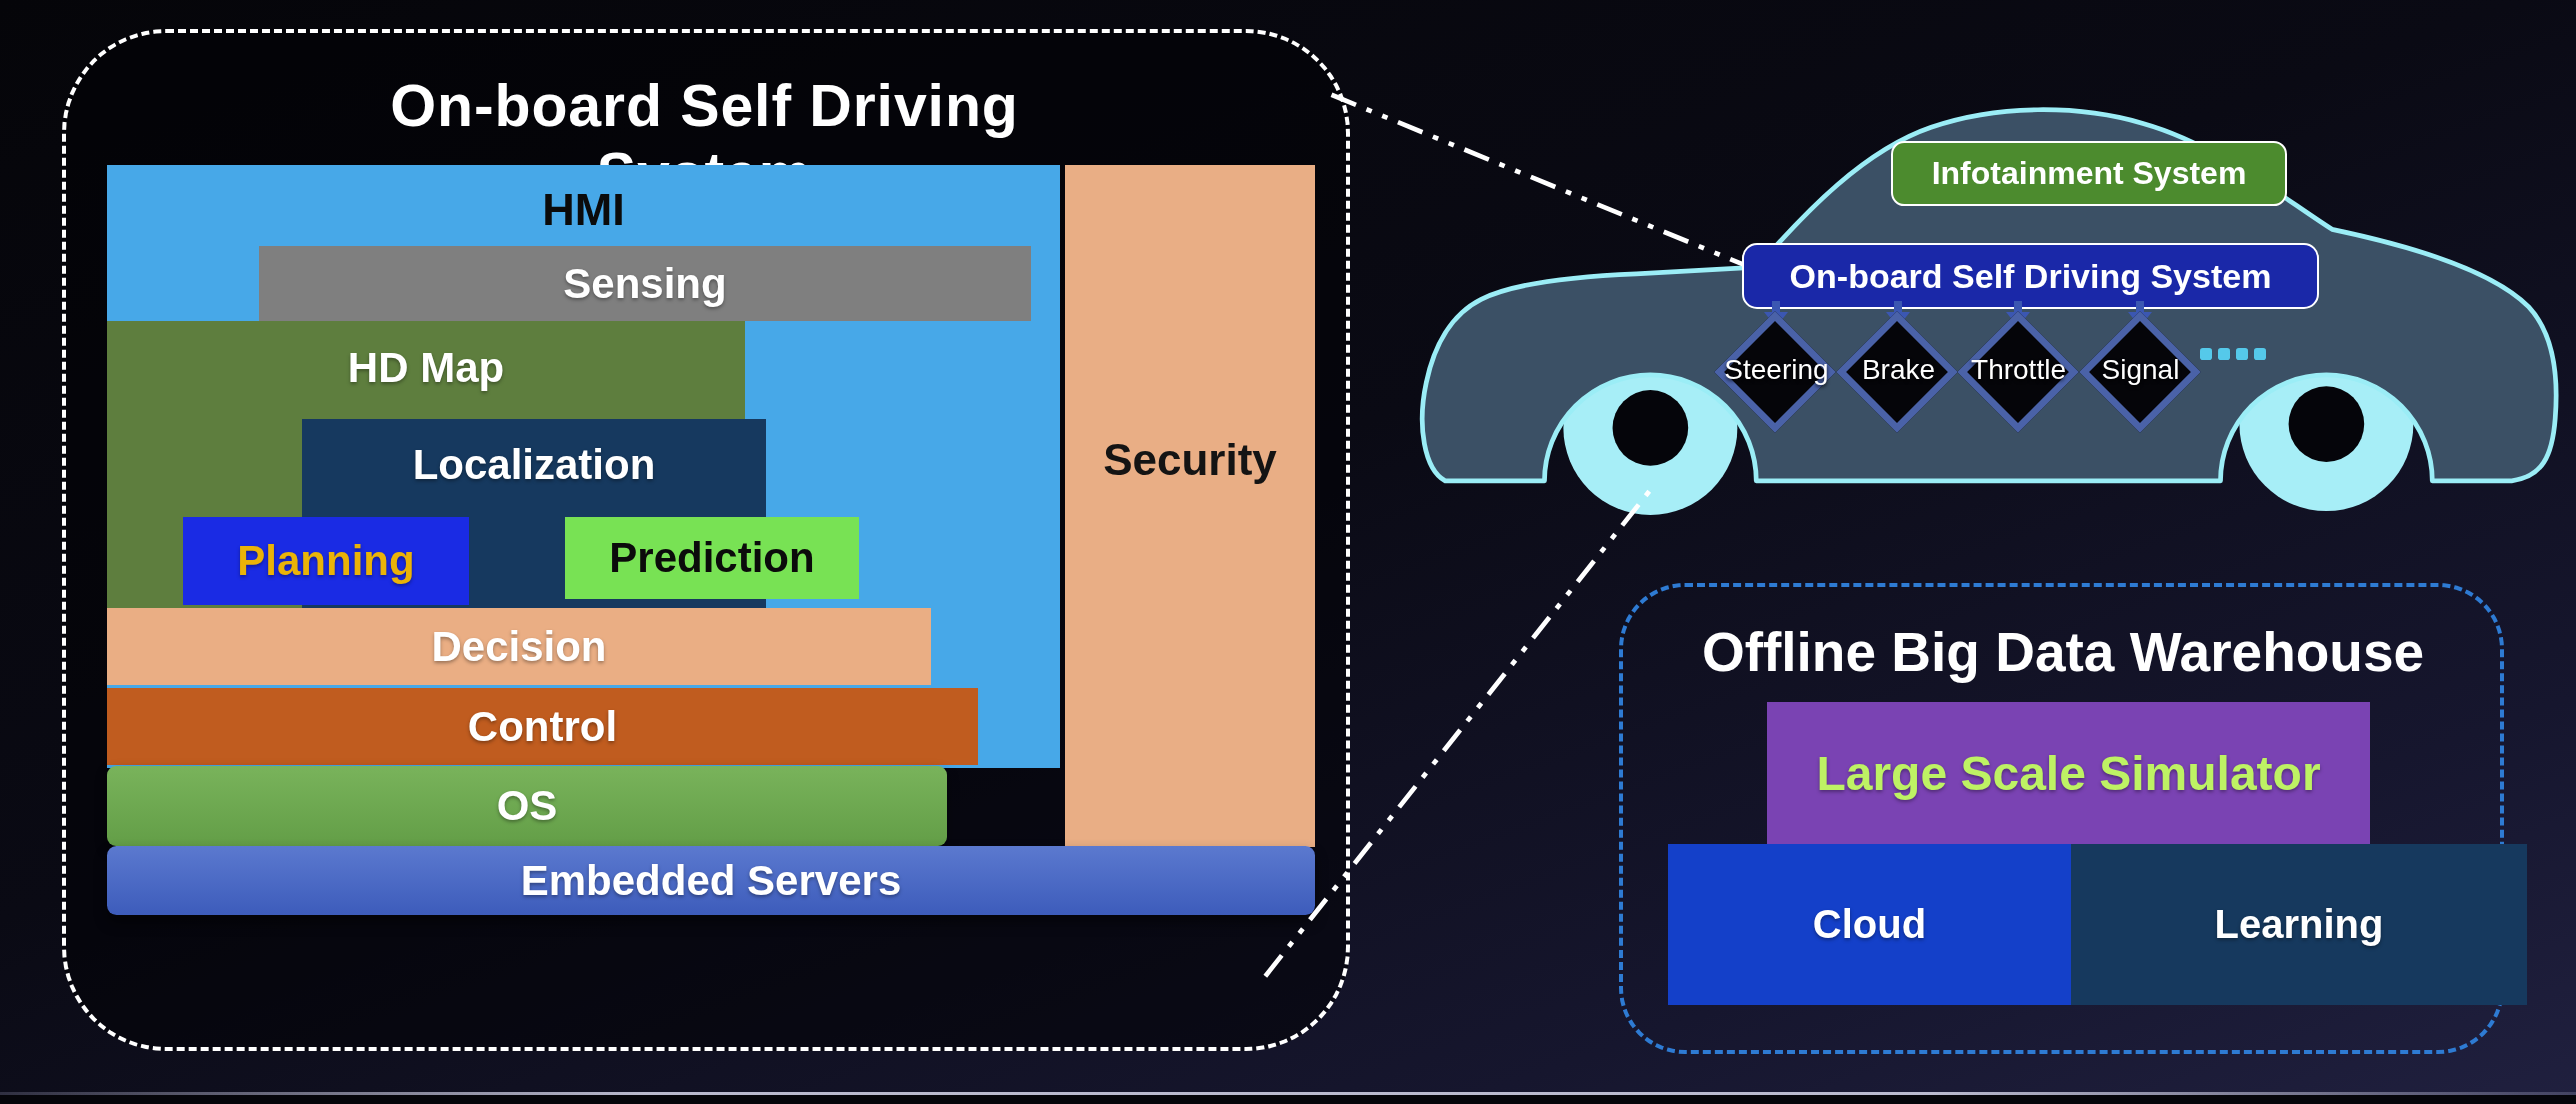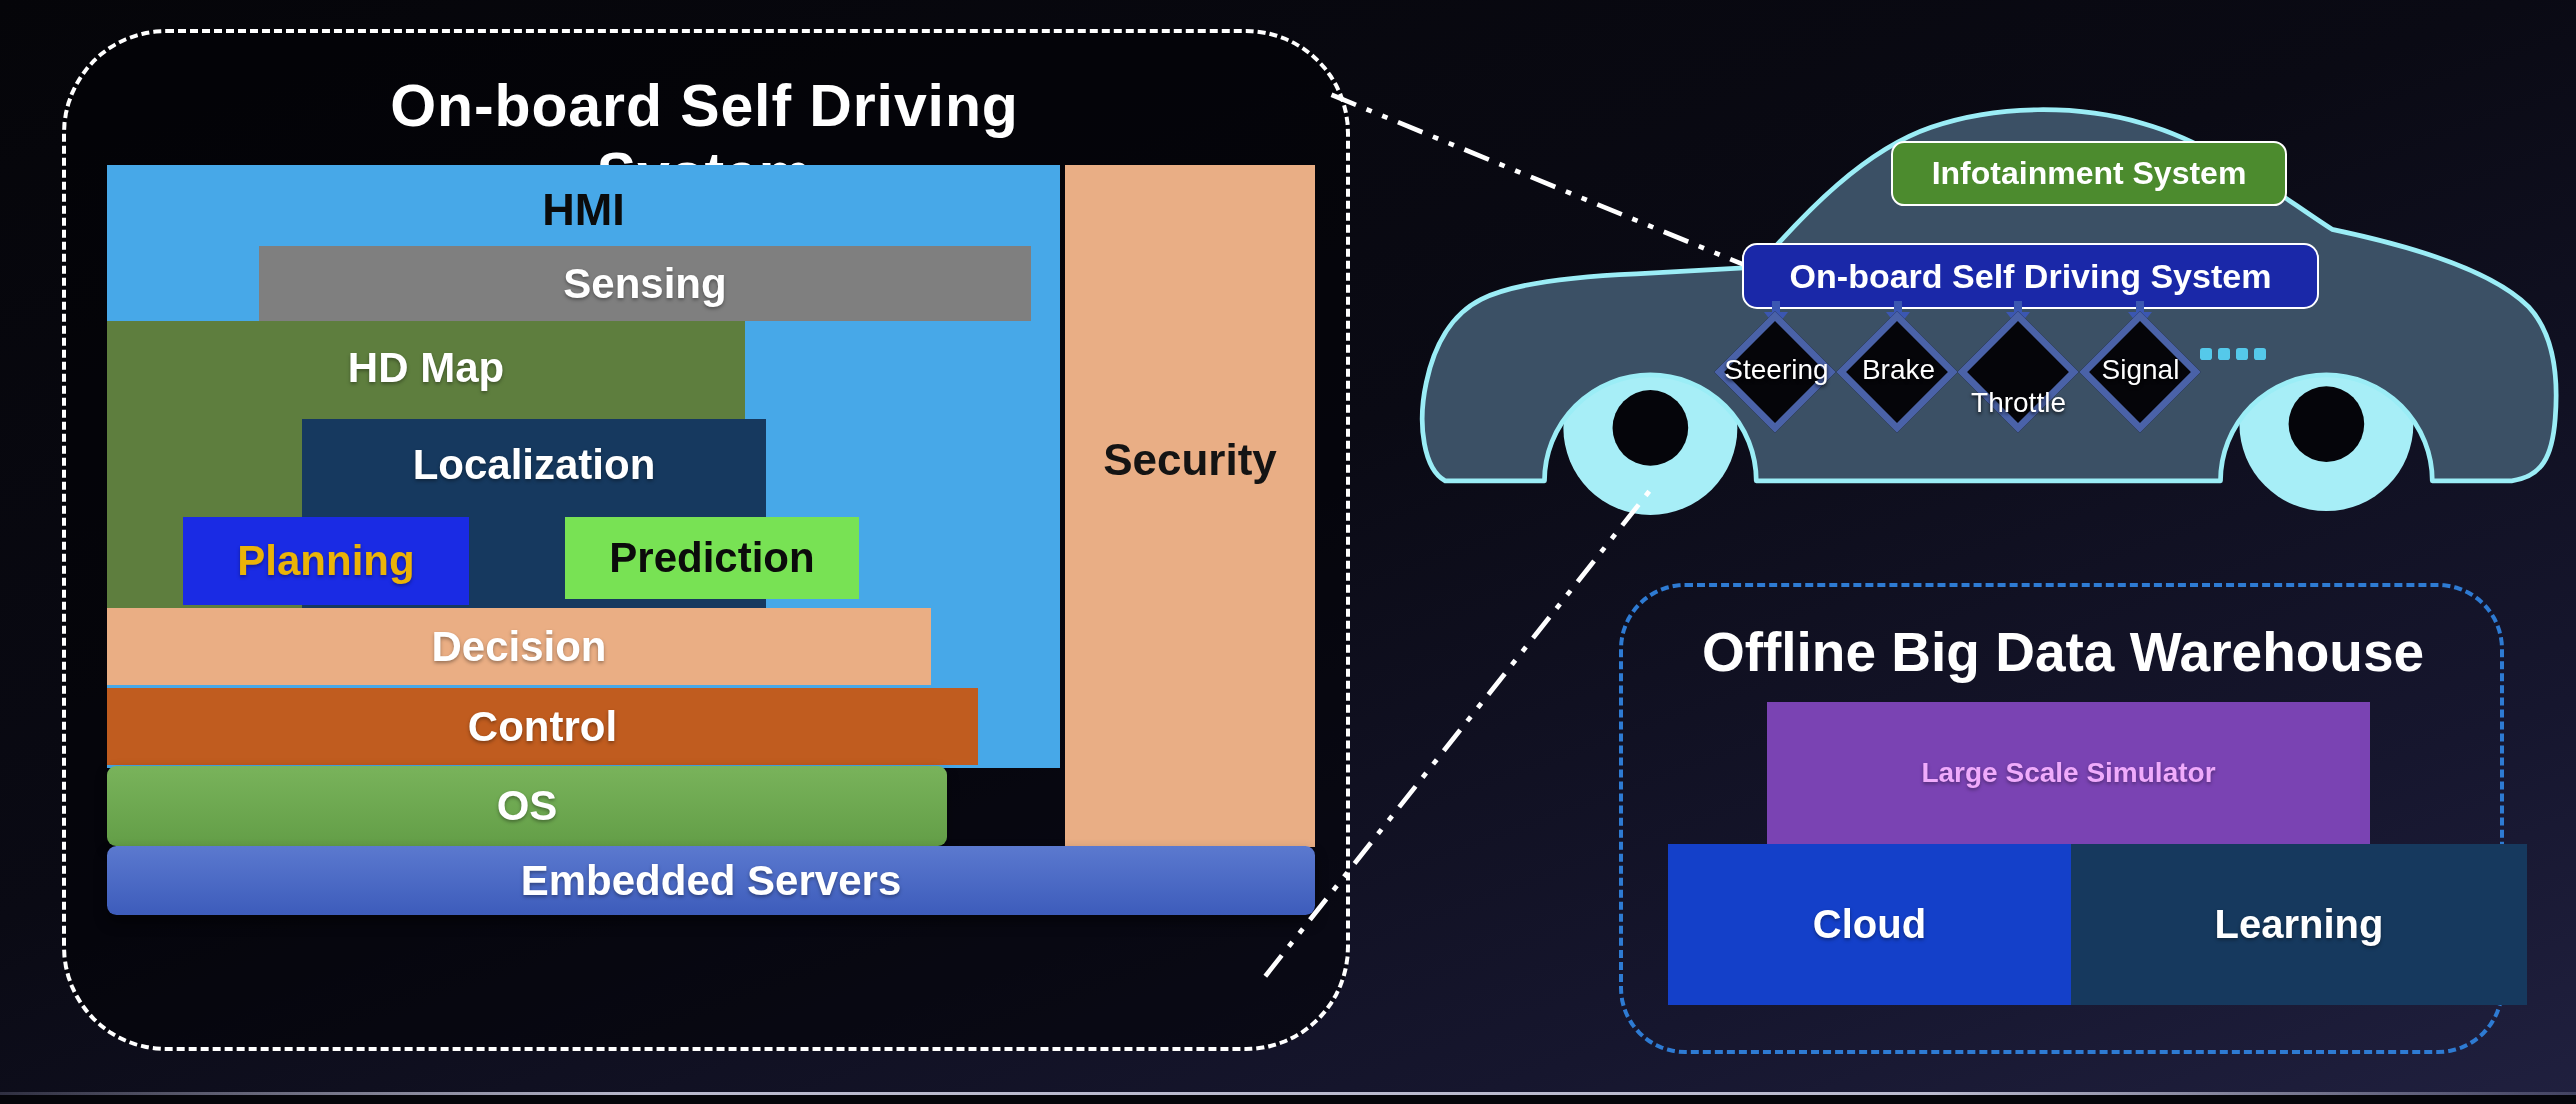--- a/index.html
+++ b/index.html
@@ -79,21 +79,21 @@
 
   
   #warehouse-panel{
     left:1619px;top:583px;width:885px;height:471px;
     border:4.7px dashed #2E7BD3;border-radius:66px;box-sizing:border-box;
   }
   #warehouse-title{
     left:1647px;top:620px;width:832px;font-size:55px;font-weight:700;color:#ffffff;text-align:center;
   }
   #simulator-box{left:1767px;top:702px;width:603px;height:142px;background:#7A43B3;
-    color:#f0abfc;display:flex;align-items:center;justify-content:center;font-size:28px;font-weight:700;}
+    color:#bef264;display:flex;align-items:center;justify-content:center;font-size:48px;font-weight:700;}
   #cloud-box{left:1668px;top:844px;width:403px;height:161px;background:#1440C9;
     color:#ffffff;display:flex;align-items:center;justify-content:center;font-size:40px;font-weight:700;}
   #learning-box{left:2071px;top:844px;width:456px;height:161px;background:#16395E;
     color:#ffffff;display:flex;align-items:center;justify-content:center;font-size:40px;font-weight:700;}
 
   
   #bottom-edge-line{left:0;top:1092px;width:2576px;height:2.8px;
     background:linear-gradient(90deg,rgba(150,150,180,.25),rgba(215,215,235,.85) 25%,rgba(215,215,235,.85) 75%,rgba(150,150,180,.3));}
   #bottom-edge-dark{left:0;top:1095px;width:2576px;height:9.5px;background:#05050a;}
 </style>
@@ -166,21 +166,21 @@
   <div class="dn-arrow-head" style="left:2006px;top:312px;"></div>
   <div class="dn-arrow-stem" style="left:2136px;top:301px;"></div>
   <div class="dn-arrow-head" style="left:2128px;top:312px;"></div>
 
   <div class="diamond" style="left:1732px;top:329px;"></div>
   <div class="diamond" style="left:1854px;top:329px;"></div>
   <div class="diamond" style="left:1975px;top:329px;"></div>
   <div class="diamond" style="left:2097px;top:329px;"></div>
   <div class="diamond-label" style="left:1696px;top:354px;">Steering</div>
   <div class="diamond-label" style="left:1818px;top:354px;">Brake</div>
-  <div class="diamond-label" style="left:1938px;top:354px;margin-top:33px;">Throttle</div>
+  <div class="diamond-label" style="left:1938px;top:354px;">Throttle</div>
   <div class="diamond-label" style="left:2060px;top:354px;">Signal</div>
 
   <div class="cyan-dot" style="left:2200px;top:348px;"></div>
   <div class="cyan-dot" style="left:2218px;top:348px;"></div>
   <div class="cyan-dot" style="left:2236px;top:348px;"></div>
   <div class="cyan-dot" style="left:2254px;top:348px;"></div>
 
   <div class="abs" id="warehouse-panel"></div>
   <div class="abs" id="warehouse-title">Offline Big Data Warehouse</div>
   <div class="abs wtxt" id="simulator-box">Large Scale Simulator</div>

